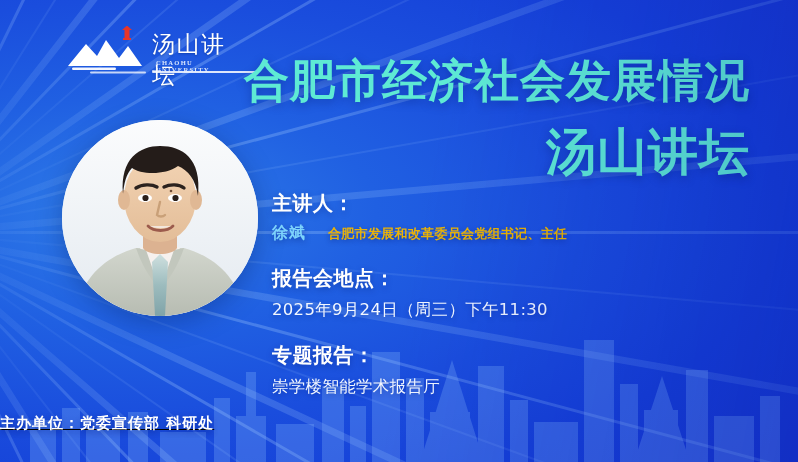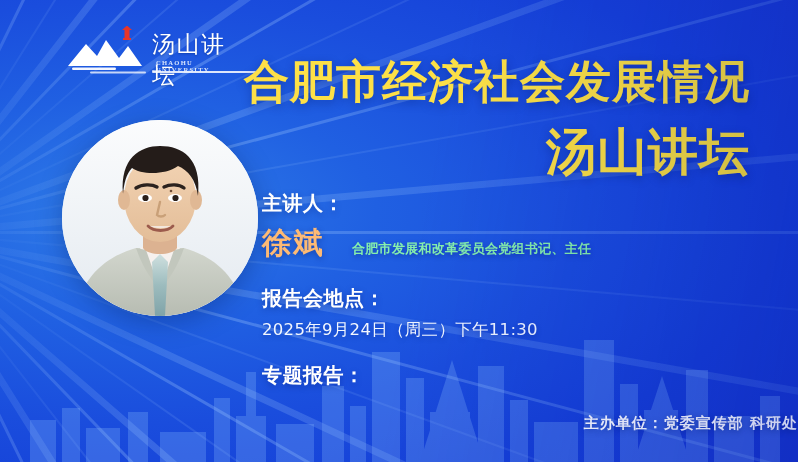--- a/index.html
+++ b/index.html
@@ -114,76 +114,77 @@
 
   
   .headline {
     position: absolute;
     right: 48px;
     top: 58px;
     width: 560px;
     text-align: right;
   }
   .headline .l1, .headline .l2 {
-    color: #fde047;
-    font-weight: 700;
-    font-family: Liberation Sans, sans-serif;
+    color: #5eead4;
+    font-weight: 700;
+    font-family: Liberation Serif, serif;
     letter-spacing: 1px;
     line-height: 1.05;
     text-shadow: 0 3px 10px rgba(4,26,110,.40);
     white-space: nowrap;
   }
   .headline .l1 { font-size: 45px; }
   .headline .l2 { font-size: 50px; margin-top: 21px; }
 
   
-  .info { position: absolute; left: 262px; top: 190px; width: 430px; }
+  .info { position: absolute; left: 272px; top: 190px; width: 430px; }
   .info .label {
     color: #ffffff;
     font-size: 20px;
     font-weight: 700;
     letter-spacing: .5px;
     font-family: "DejaVu Sans", "Liberation Sans", sans-serif;
     text-shadow: 0 2px 6px rgba(4,26,110,.4);
   }
   .info .namerow { display: flex; align-items: baseline; margin-top: 6px; }
   .info .name {
-    color: #fdba74;
-    font-size: 30px;
+    color: #7dd3fc;
+    font-size: 16px;
     font-weight: 700;
     letter-spacing: 1px;
     font-family: Liberation Sans, sans-serif;
     text-shadow: 0 2px 6px rgba(4,26,110,.4);
   }
   .info .role {
-    color: #86efac;
+    color: #eab308;
     font-size: 13px;
     font-weight: 700;
-    margin-left: 28px;
+    margin-left: 22px;
     letter-spacing: .3px;
     font-family: "DejaVu Sans", "Liberation Sans", sans-serif;
     text-shadow: 0 2px 5px rgba(4,26,110,.4);
   }
   .info .value {
     color: #f2f7ff;
     font-size: 16.5px;
     font-weight: 400;
     margin-top: 7px;
     letter-spacing: .3px;
     font-family: "DejaVu Sans", "Liberation Sans", sans-serif;
     text-shadow: 0 2px 5px rgba(4,26,110,.35);
   }
   .gap-top { margin-top: 21px; }
 
   
   .footer {
     position: absolute;
     left: 0; right: 0;
     bottom: 29px;
-    text-align: right;
+    text-align: left;
+    text-decoration: underline;
   }
   .footer span {
     color: #ffffff;
     font-size: 15px;
     font-weight: 700;
     letter-spacing: 1px;
     font-family: "DejaVu Sans", "Liberation Sans", sans-serif;
     text-shadow: 0 2px 6px rgba(4,26,110,.45);
   }
 </style>
@@ -341,20 +342,21 @@
     <div class="label">主讲人：</div>
     <div class="namerow">
       <div class="name">徐斌</div>
       <div class="role">合肥市发展和改革委员会党组书记、主任</div>
     </div>
 
     <div class="label gap-top">报告会地点：</div>
     <div class="value">2025年9月24日（周三）下午11:30</div>
 
     <div class="label gap-top">专题报告：</div>
+    <div class="value">崇学楼智能学术报告厅</div>
   </div>
 
   <div class="footer">
     <span>主办单位：党委宣传部  科研处</span>
   </div>
 
   <div class="bg-dark-right" style="mix-blend-mode:multiply;opacity:.55;pointer-events:none;z-index:-0"></div>
 </div>
 
 </body></html>

